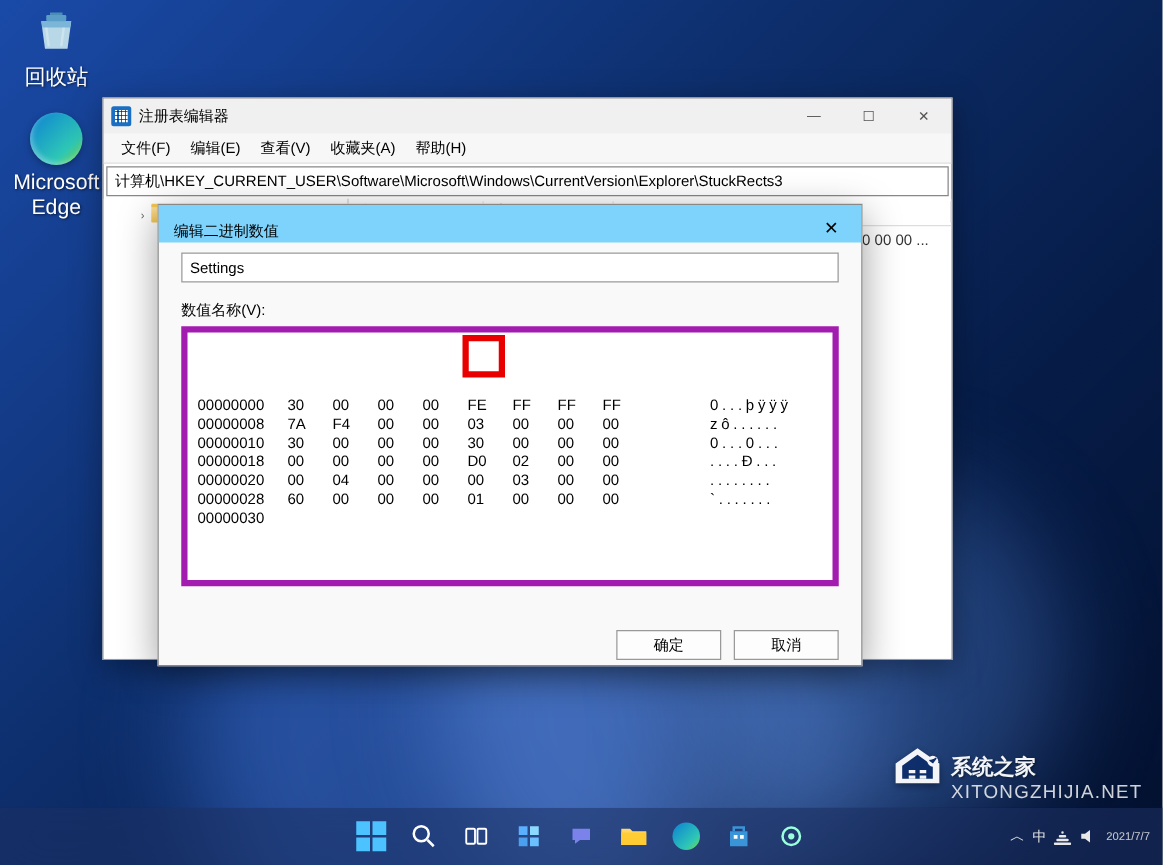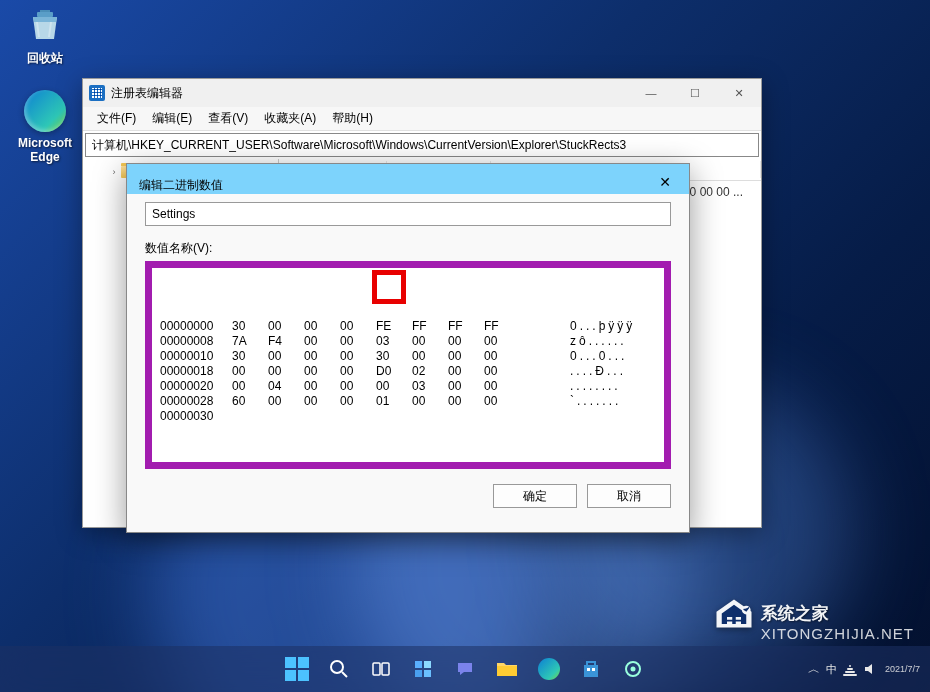--- a/index.html
+++ b/index.html
@@ -3,21 +3,21 @@
 <meta charset="utf-8">
 <style>
 * { margin: 0; padding: 0; box-sizing: border-box; font-family: "Microsoft YaHei", "Segoe UI", sans-serif; }
 body { width: 930px; height: 692px; background: linear-gradient(135deg, #1a4aa8 0%, #0d2e6b 40%, #061c47 70%, #03102e 100%); position: relative; overflow: hidden; }
 
 .bloom { position: absolute; border-radius: 50%; filter: blur(40px); }
 .bloom1 { width: 400px; height: 400px; background: rgba(80,140,255,0.4); bottom: -100px; left: 150px; }
 .bloom2 { width: 350px; height: 350px; background: rgba(120,170,255,0.35); bottom: -50px; left: 350px; }
 .bloom3 { width: 300px; height: 300px; background: rgba(100,160,255,0.3); bottom: 10px; left: 550px; }
 
-.desktop-icon { position: absolute; width: 70px; text-align: center; color: white; font-size: 12px; cursor: pointer; font-weight: bold; }
+.desktop-icon { position: absolute; width: 70px; text-align: center; color: white; font-size: 17px; cursor: pointer; }
 .desktop-icon .ico { width: 42px; height: 42px; margin: 0 auto 4px; display: flex; align-items: center; justify-content: center; }
 .desktop-icon .lbl { text-shadow: 1px 1px 2px rgba(0,0,0,0.6); }
 
 .recycle-bin { top: 4px; left: 10px; }
 .recycle-bin .ico svg { width: 36px; height: 36px; }
 
 .edge-icon { top: 90px; left: 10px; }
 .edge-icon .ico { background: linear-gradient(135deg, #0c80d4 0%, #2ec7b6 70%, #7ed63f 100%); border-radius: 50%; box-shadow: 0 2px 6px rgba(0,0,0,0.3), inset 2px -2px 4px rgba(255,255,255,0.3); }
 
 .regedit-win { position: absolute; top: 78px; left: 82px; width: 680px; height: 450px; background: #fff; border: 1px solid #9a9a9a; box-shadow: 0 6px 24px rgba(0,0,0,0.35); }
@@ -46,30 +46,30 @@
 
 .dialog { position: absolute; top: 163px; left: 126px; width: 564px; height: 370px; background: #f9f9f9; border: 1px solid #888; box-shadow: 0 8px 30px rgba(0,0,0,0.4); }
 .dlg-title { height: 30px; display: flex; align-items: flex-end; padding: 0 8px 0 12px; font-size: 12px; background: #7dd3fc; }
 .dlg-title .ttxt { flex: 1; }
 .dlg-title .xbtn { width: 32px; height: 24px; display: flex; align-items: center; justify-content: center; font-size: 14px; cursor: pointer; }
 
 .dlg-body { padding: 8px 18px; font-size: 12px; }
 .fld-label { margin: 4px 0; }
 .fld-input { width: 100%; border: 1px solid #999; padding: 4px 6px; font-size: 12px; background: #fff; margin-bottom: 10px; }
 
-.hex-area { width: 100%; height: 208px; border: 7px solid #a21caf; background: #fff; padding: 6px 8px; font-family: "Consolas","Courier New",monospace; font-size: 12px; line-height: 15px; white-space: pre; position: relative; letter-spacing: 0; }
+.hex-area { width: 100%; height: 208px; border: 5px solid #a21caf; background: #fff; padding: 6px 8px; font-family: "Consolas","Courier New",monospace; font-size: 12px; line-height: 15px; white-space: pre; position: relative; letter-spacing: 0; }
 .hex-row { display: flex; }
 .hex-off { width: 72px; }
 .hex-bytes { width: 290px; display: flex; }
 .hex-bytes span { width: 36px; }
 .hex-asc { flex: 1; letter-spacing: 3px; margin-left: 48px; }
 
 .red-box { position: absolute; border: 5px solid #e80000; pointer-events: none; }
 
-.dlg-foot { position: absolute; bottom: 24px; right: 18px; display: flex; gap: 10px; }
+.dlg-foot { position: absolute; bottom: 4px; right: 18px; display: flex; gap: 10px; }
 .dlg-btn { width: 84px; height: 24px; background: #fdfdfd; border: 1px solid #999; font-size: 12px; cursor: pointer; }
 
 .taskbar { position: absolute; bottom: 0; left: 0; right: 0; height: 46px; background: rgba(30,50,100,0.55); backdrop-filter: blur(20px); display: flex; align-items: center; justify-content: center; gap: 6px; }
 .tb-ico { width: 36px; height: 36px; border-radius: 4px; display: flex; align-items: center; justify-content: center; cursor: pointer; }
 .tb-right { position: absolute; right: 10px; display: flex; align-items: center; gap: 8px; color: #e8e8e8; font-size: 10px; }
 .tb-right .tray { display: flex; gap: 6px; align-items: center; }
 .tb-right .clock { text-align: right; line-height: 12px; opacity: 0.85; font-size: 9px; }
 
 .watermark { position: absolute; right: 16px; bottom: 50px; display: flex; align-items: flex-end; gap: 6px; color: #fff; opacity: 0.95; }
 .watermark .wm-ico svg { width: 42px; height: 42px; filter: drop-shadow(0 2px 3px rgba(0,0,0,0.4)); }

